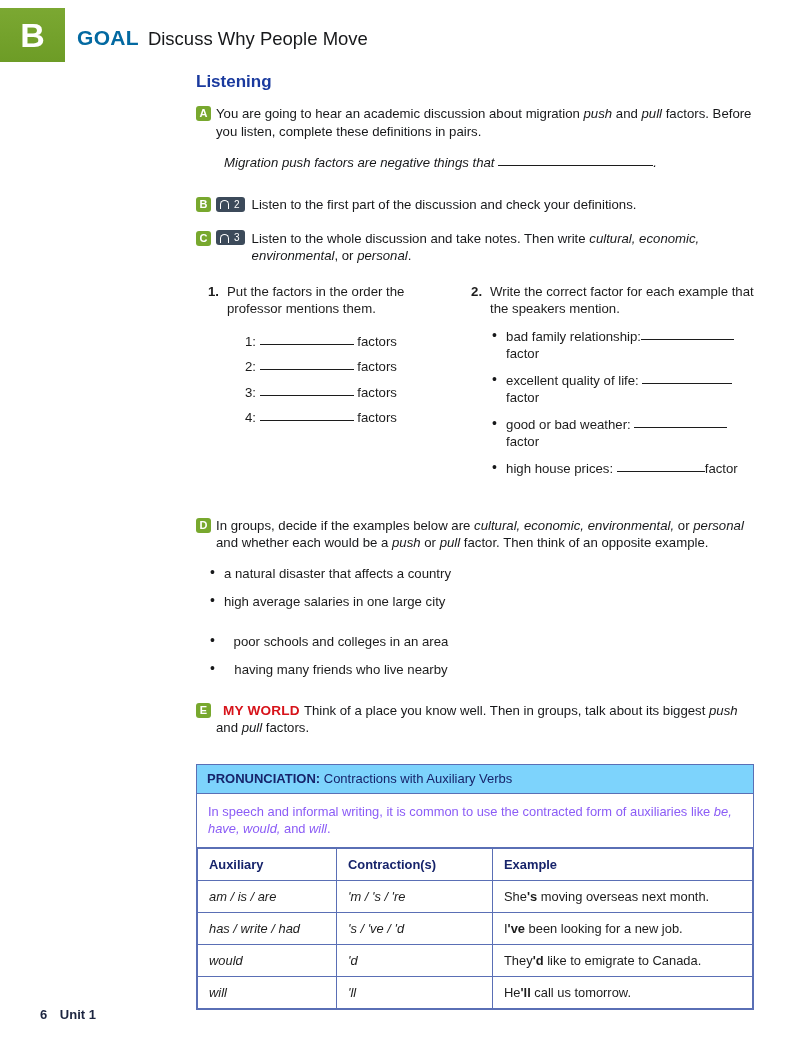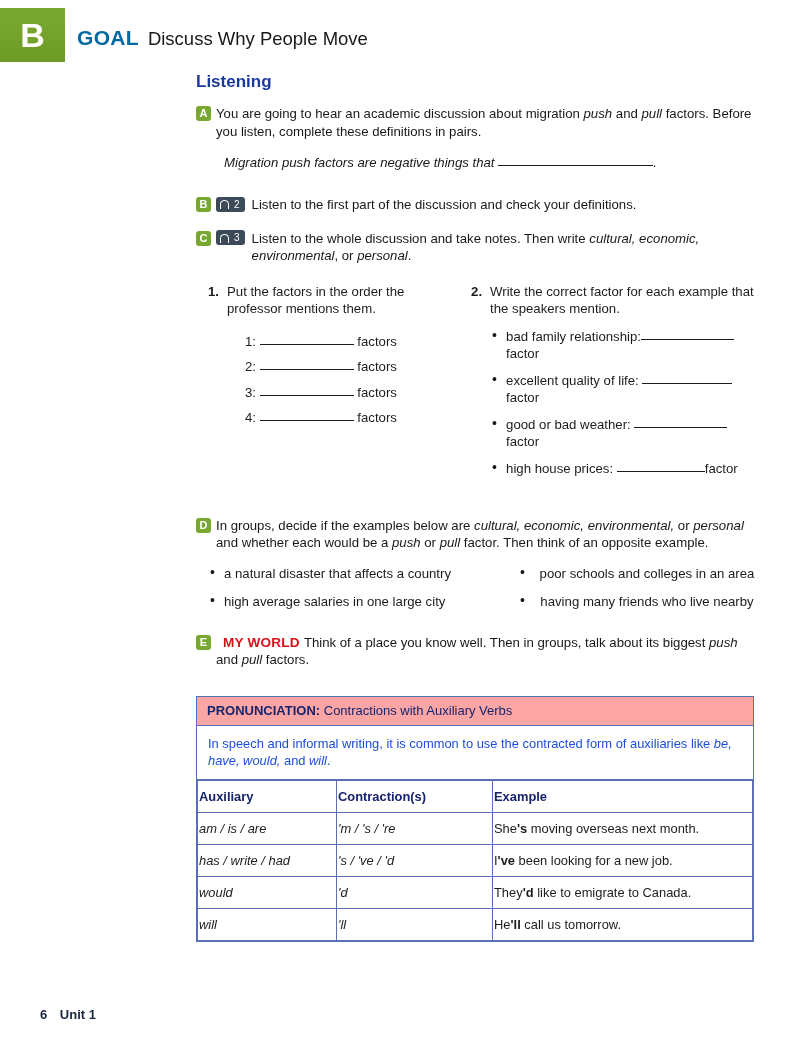--- a/index.html
+++ b/index.html
@@ -216,20 +216,21 @@
     font-size: 14px;
     color: #17181a;
   }
 
   
   .d-lists {
     display: flex;
     margin-top: 8px;
     margin-left: 12px;
     gap: 10px;
+    flex-direction: column;
   }
   .d-lists ul.bul { margin-top: 2px; }
   .d-lists ul.bul li { margin-bottom: 11px; }
   .d-col-1 { width: 310px; }
   .d-col-2 { width: 250px; text-align: center; }
 
   .myworld {
     color: #d7131a;
     font-weight: bold;
     font-size: 13.6px;
@@ -240,43 +241,43 @@
 
   
   .pron-box {
     margin-top: 27px;
     width: 558px;
     border: 1px solid #5a6fb5;
     box-sizing: border-box;
     background: #ffffff;
   }
   .pron-head {
-    background: #fca5a5;
+    background: #7dd3fc;
     padding: 6px 10px 7px 10px;
     font-size: 13px;
     color: #17246b;
     border-bottom: 1px solid #5a6fb5;
   }
   .pron-head b { font-weight: bold; }
   .pron-intro {
     padding: 9px 11px 10px 11px;
     font-size: 12.9px;
     line-height: 17px;
-    color: #1d4ed8;
+    color: #8b5cf6;
     border-bottom: 1px solid #5a6fb5;
   }
   table.pron-table {
     border-collapse: collapse;
     width: 100%;
     font-size: 12.9px;
   }
   table.pron-table th,
   table.pron-table td {
     border: 1px solid #5a6fb5;
-    padding: 8px 1px;
+    padding: 8px 11px;
     text-align: left;
     vertical-align: middle;
     font-weight: normal;
     margin-top: 48px;
   }
   table.pron-table th {
     font-weight: bold;
     color: #17246b;
   }
   table.pron-table tbody td:nth-child(1),

